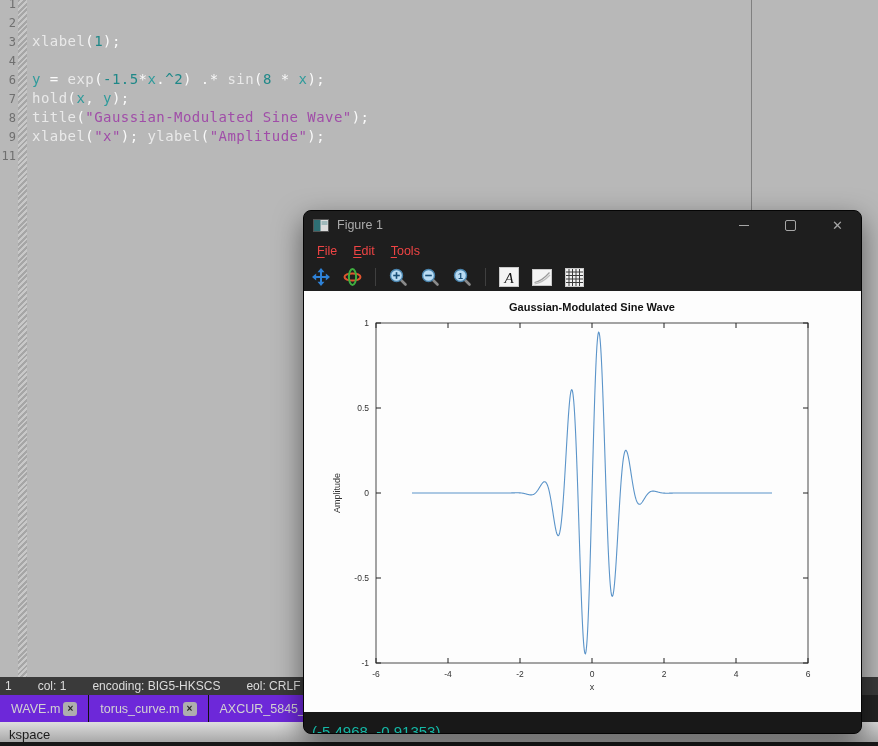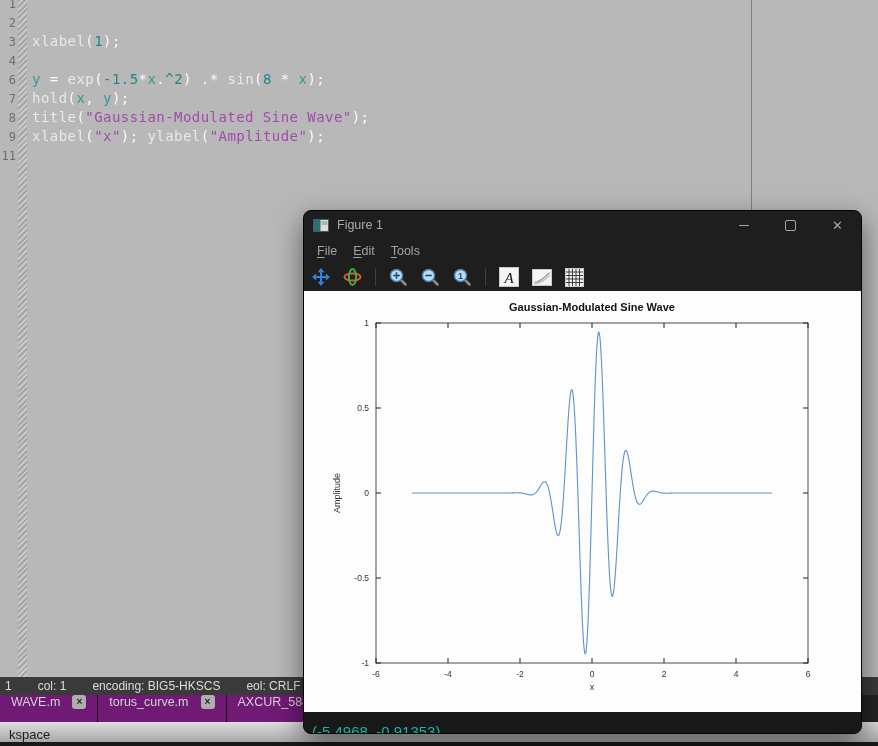--- a/index.html
+++ b/index.html
@@ -15,40 +15,40 @@
       font-family:"DejaVu Sans Mono","Liberation Mono",monospace;font-size:14px;letter-spacing:.45px;line-height:19px;}
   .cl{white-space:pre;height:19px;}
   .ln{display:inline-block;width:16px;text-align:right;color:#6f6f6f;font-size:12px;letter-spacing:0;
       vertical-align:top;padding-top:1px;}
   .ct{display:inline-block;margin-left:16px;}
   .tk-id{color:#e9e9e9}.tk-pt{color:#fafafa}.tk-num{color:#1f8888}.tk-var{color:#2f9b9b}.tk-str{color:#a04da8}
 
   .ed-status{position:absolute;left:0;top:677px;width:878px;height:18px;background:#3a3a3a;
       color:#dcdcdc;font-size:12px;display:flex;align-items:center;gap:26px;padding-left:5px;box-sizing:border-box;}
   .tabbar{position:absolute;left:0;top:695px;width:878px;height:27px;background:#232323;display:flex;align-items:stretch;}
-  .tab{display:flex;align-items:flex-start;gap:12px;padding:0 11px;background:#701a75;border-right:1px solid #101010;
+  .tab{display:flex;align-items:center;gap:3px;padding:0 11px;background:#6d28d9;border-right:1px solid #101010;
       color:#d2d2d2;font-size:12.5px;white-space:nowrap;}
   .tab .close{width:14px;height:14px;border-radius:3px;background:#aeaeae;color:#262626;font-size:10px;
       line-height:14px;text-align:center;font-weight:bold;}
   .ws-strip{position:absolute;left:0;top:722px;width:878px;height:24px;
       background:linear-gradient(#dedede,#a8a8a8);border-bottom:4px solid #181818;box-sizing:border-box;
       color:#1c1c1c;font-size:13px;display:flex;align-items:flex-end;padding-left:9px;}
 
   
   .figwin{position:absolute;left:303px;top:210px;width:559px;height:524px;border-radius:8px;overflow:hidden;
       background:#1e1e1e;box-shadow:0 10px 28px rgba(0,0,0,.5);border:1px solid #050505;box-sizing:border-box;z-index:10;}
   .titlebar{height:28px;display:flex;align-items:center;background:#1e1e1e;}
   .appicon{margin-left:9px;width:16px;height:13px;}
   .wtitle{margin-left:8px;color:#ababab;font-size:12.5px;}
   .wctrls{margin-left:auto;display:flex;height:100%;}
   .wbtn{width:47px;display:flex;align-items:center;justify-content:center;color:#a6a6a6;font-size:12px;}
   .min-glyph{display:block;width:10px;height:1px;background:#a6a6a6;}
   .max-glyph{display:block;width:9px;height:9px;border:1px solid #a6a6a6;border-radius:2px;}
   .menubar{height:24px;display:flex;align-items:center;gap:10px;padding-left:10px;background:#1e1e1e;
-      color:#a3a3a3;font-size:12.5px;}
+      color:#ef4444;font-size:12.5px;}
   .mitem{padding:2px 3px;}
   .mitem u{text-decoration-thickness:1px;text-underline-offset:2px;}
   .toolbar{height:28px;display:flex;align-items:center;gap:13px;padding-left:8px;background:#1e1e1e;}
   .tsep{width:1px;height:18px;background:#3f3f3f;}
   .tbtn{display:flex;align-items:center;justify-content:center;}
   .canvas{position:relative;height:421px;background:#fdfdfd;}
   .canvas svg{position:absolute;left:0;top:0;}
   .tick{font-size:8.5px;fill:#333;font-family:"Liberation Sans",sans-serif;}
   .alabel{font-size:9px;fill:#333;font-family:"Liberation Sans",sans-serif;}
   .ptitle{font-size:11px;font-weight:bold;fill:#111;font-family:"Liberation Sans",sans-serif;}

